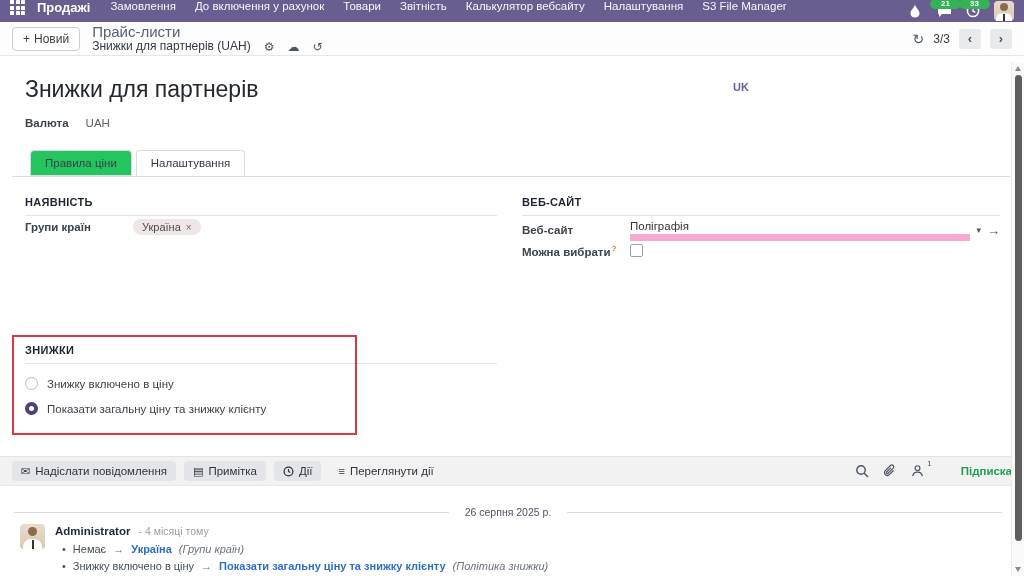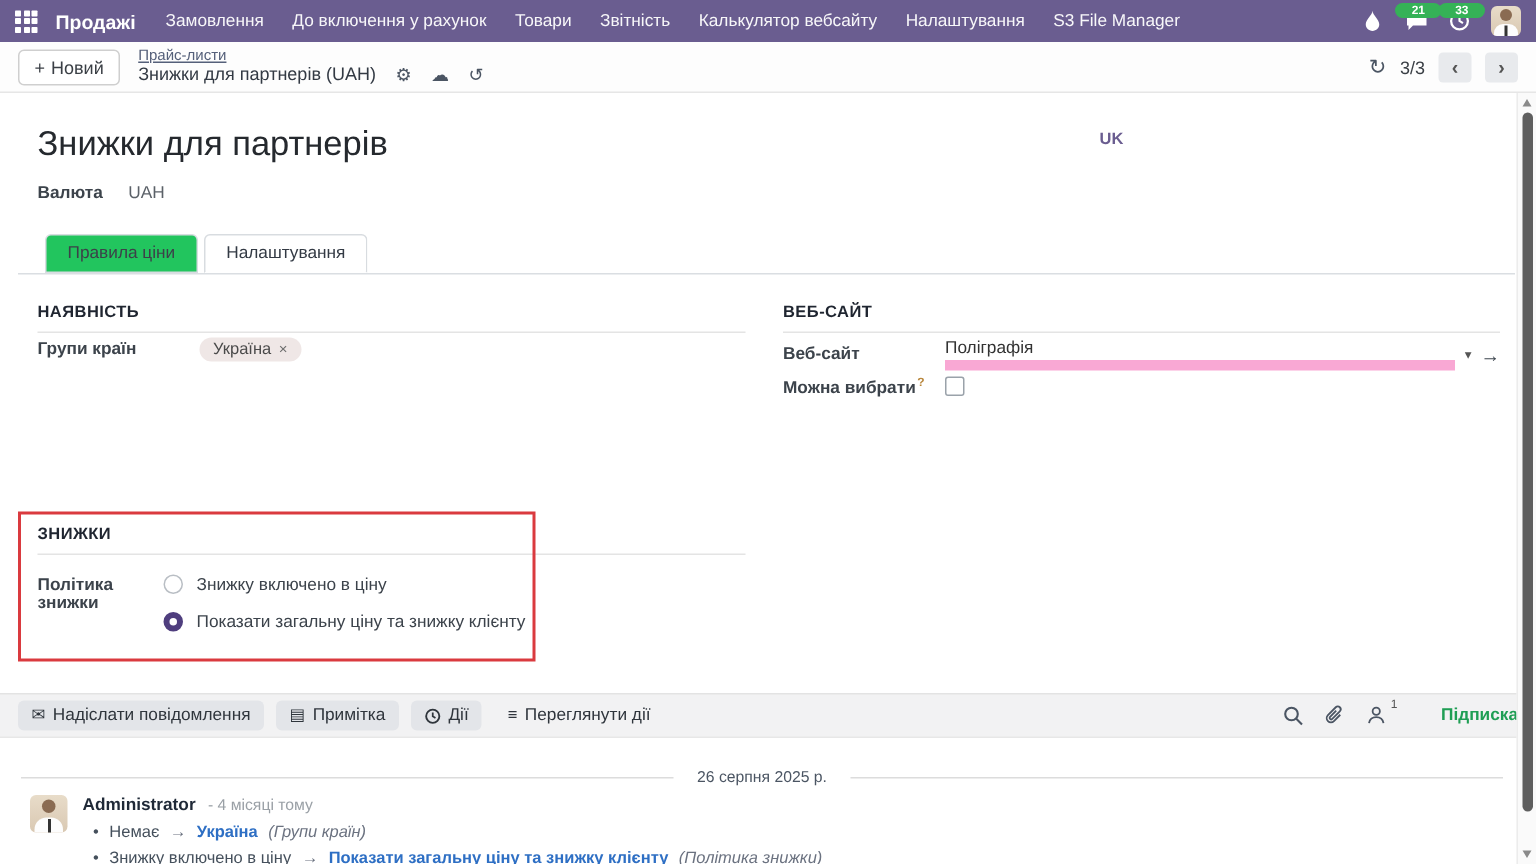--- a/index.html
+++ b/index.html
@@ -1,38 +1,38 @@
 <!DOCTYPE html>
 <html><head>
 <meta charset="utf-8">
 <style>
   * { box-sizing: border-box; margin: 0; padding: 0; }
   html,body { width:1024px; height:576px; overflow:hidden;
     font-family:"Liberation Sans","DejaVu Sans",sans-serif; background:#fff; }
   .screen { position:relative; width:1024px; height:576px; overflow:hidden; background:#fff; }
 
   
-  .topbar { height:28px; background:#6a5d90; display:flex; align-items:center; padding:0 10px; color:#fff; }
+  .topbar { height:22px; background:#6a5d90; display:flex; padding:0 10px; color:#fff; }
   .apps-grid { width:15px; height:15px; display:grid; grid-template-columns:repeat(3,4px); grid-template-rows:repeat(3,4px); gap:1.5px; margin-right:12px; cursor:pointer; }
   .apps-grid i { background:#fff; border-radius:0.5px; }
   .app-name { font-size:13px; font-weight:700; margin-right:20px; }
   .nav-item { font-size:11.5px; color:rgba(255,255,255,.95); margin-right:19px; white-space:nowrap; }
   .nav-right { margin-left:auto; display:flex; align-items:center; gap:13px; }
   .nav-ic { position:relative; width:16px; height:16px; display:flex; align-items:center; justify-content:center; }
   .badge { position:absolute; top:-4px; right:-9px; background:#35b257; color:#fff; font-size:8px; font-weight:700; border-radius:7px; padding:1px 11px; line-height:1; }
   .avatar-sm { width:20px; height:20px; border-radius:4px; background:linear-gradient(#e8dcC9,#d9c8b2); overflow:hidden; position:relative; }
   .avatar-sm .head { position:absolute; top:2px; left:6px; width:8px; height:8px; border-radius:50%; background:#8a6b52; }
   .avatar-sm .shirt { position:absolute; bottom:-1px; left:2px; width:16px; height:9px; border-radius:6px 6px 0 0; background:#fdfdfd; }
   .avatar-sm .tie { position:absolute; bottom:-1px; left:9px; width:2px; height:8px; background:#333; }
 
   
   .control { height:34px; background:#fdfdfd; border-bottom:1px solid #e6e6e6; display:flex; align-items:center; padding:0 12px; }
   .btn-new { display:flex; align-items:center; gap:4px; background:#fff; border:1px solid #cfcfcf; border-radius:4px; font-size:12px; color:#3a3f45; padding:4px 10px; cursor:pointer; }
   .crumbs { margin-left:12px; line-height:1.15; }
-  .crumb-parent { font-size:10px; color:#55607a; cursor:pointer;text-decoration:underline; }
+  .crumb-parent { font-size:15px; color:#55607a; cursor:pointer; }
   .crumb-row { display:flex; align-items:center; gap:13px; }
   .crumb-current { font-size:12px; color:#333a44; }
   .crumb-ic { font-size:12px; color:#4b5563; cursor:pointer; line-height:1; }
   .cp-right { margin-left:auto; display:flex; align-items:center; gap:9px; }
   .refresh-ic { font-size:14px; color:#4b5563; cursor:pointer; }
   .pager-txt { font-size:12px; color:#3a3f45; }
   .pg-btn { width:22px; height:20px; background:#e8eaed; border:none; border-radius:3px; color:#555; font-size:13px; font-weight:700; cursor:pointer; line-height:1; }
 
   
   .sheet { position:relative; height:400px; background:#fff; }
@@ -223,21 +223,20 @@
       </div>
       <div class="frow">
         <span class="field-label"><span>Можна вибрати</span><span class="help-sup">?</span></span>
         <span class="checkbox"></span>
       </div>
     </div>
 
     <div class="discounts">
       <div class="section-title">ЗНИЖКИ</div>
       <div class="policy-row">
-        <span class="field-label">Політика знижки</span>
         <div>
           <div class="radio-row">
             <span class="radio"></span>
             <span class="radio-label">Знижку включено в ціну</span>
           </div>
           <div class="radio-row">
             <span class="radio selected"></span>
             <span class="radio-label">Показати загальну ціну та знижку клієнту</span>
           </div>
         </div>

